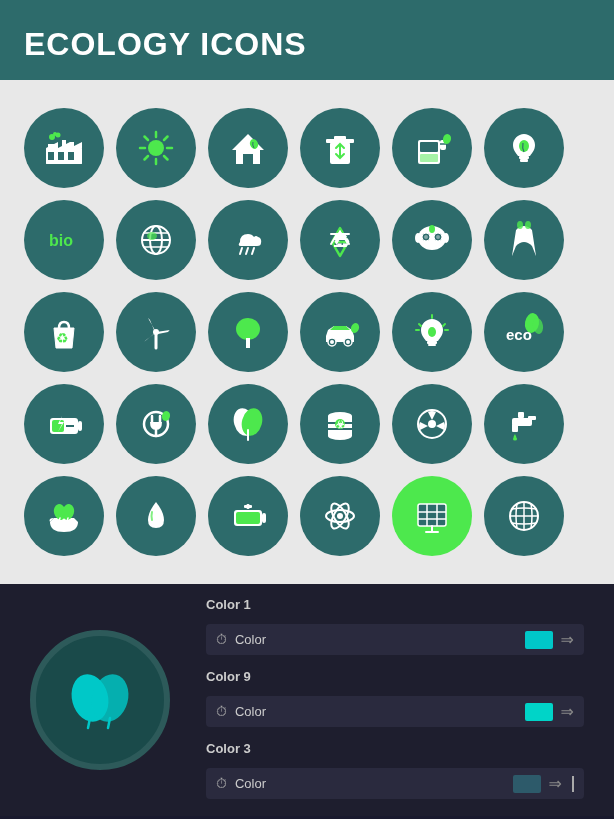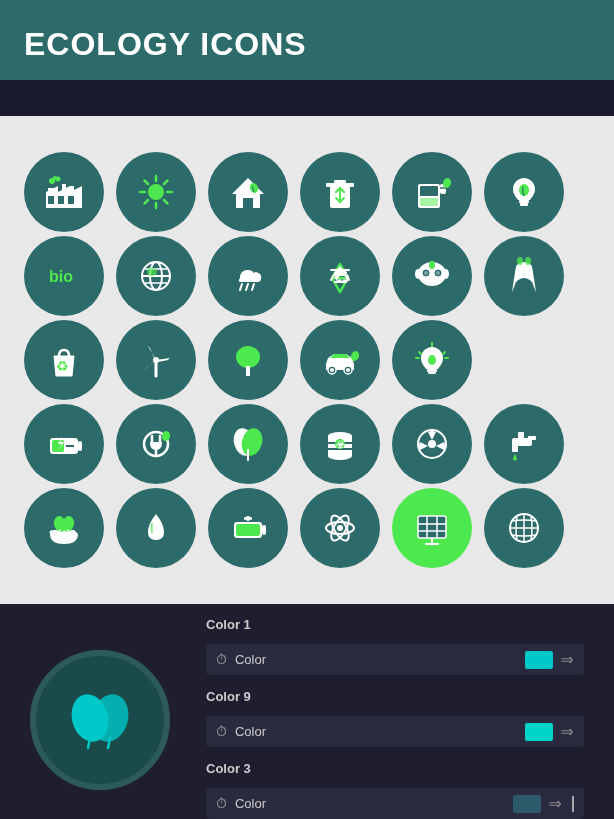--- a/index.html
+++ b/index.html
@@ -22,25 +22,24 @@
       color: #ffffff;
       font-size: 32px;
       font-weight: 900;
       text-transform: uppercase;
       letter-spacing: 1px;
     }
 
     
     .icons-area {
       background: #e8e8e8;
-      padding: 36px 24px;
+      padding: 28px 24px;
       display: flex;
       flex-direction: column;
-      gap: 4px;
-      margin-top: 36px;
+      gap: 12px;
     }
     .icon-row {
       display: flex;
       gap: 12px;
       justify-content: flex-start;
     }
     .icon-circle {
       width: 80px;
       height: 80px;
       border-radius: 50%;
@@ -346,20 +345,28 @@
         <line x1="22" y1="5" x2="22" y2="8" stroke="#4de84d" stroke-width="2" stroke-linecap="round"></line>
         <line x1="35" y1="14" x2="33" y2="16" stroke="#4de84d" stroke-width="2" stroke-linecap="round"></line>
         <line x1="9" y1="14" x2="11" y2="16" stroke="#4de84d" stroke-width="2" stroke-linecap="round"></line>
         <line x1="38" y1="20" x2="35" y2="20" stroke="#4de84d" stroke-width="2" stroke-linecap="round"></line>
         <line x1="9" y1="20" x2="6" y2="20" stroke="#4de84d" stroke-width="2" stroke-linecap="round"></line>
 
         <ellipse cx="22" cy="22" rx="4" ry="5" fill="#4de84d"></ellipse>
       </svg>
     </div>
 
+    <div class="icon-circle">
+      <svg viewBox="0 0 44 44" fill="none">
+
+        <ellipse cx="30" cy="13" rx="7" ry="10" fill="#4de84d" transform="rotate(10 30 13)"></ellipse>
+        <ellipse cx="36" cy="16" rx="5" ry="8" fill="#4de84d" opacity="0.7" transform="rotate(-10 36 16)"></ellipse>
+        <text x="4" y="30" font-family="Arial" font-weight="900" font-size="15" fill="white">eco</text>
+      </svg>
+    </div>
   </div>
 
   <div class="icon-row">
 
     <div class="icon-circle">
       <svg viewBox="0 0 44 44" fill="none">
         <rect x="8" y="16" width="28" height="16" rx="3" fill="white"></rect>
         <rect x="36" y="19" width="4" height="10" rx="2" fill="white"></rect>
         <rect x="10" y="18" width="12" height="12" rx="2" fill="#4de84d"></rect>
 

